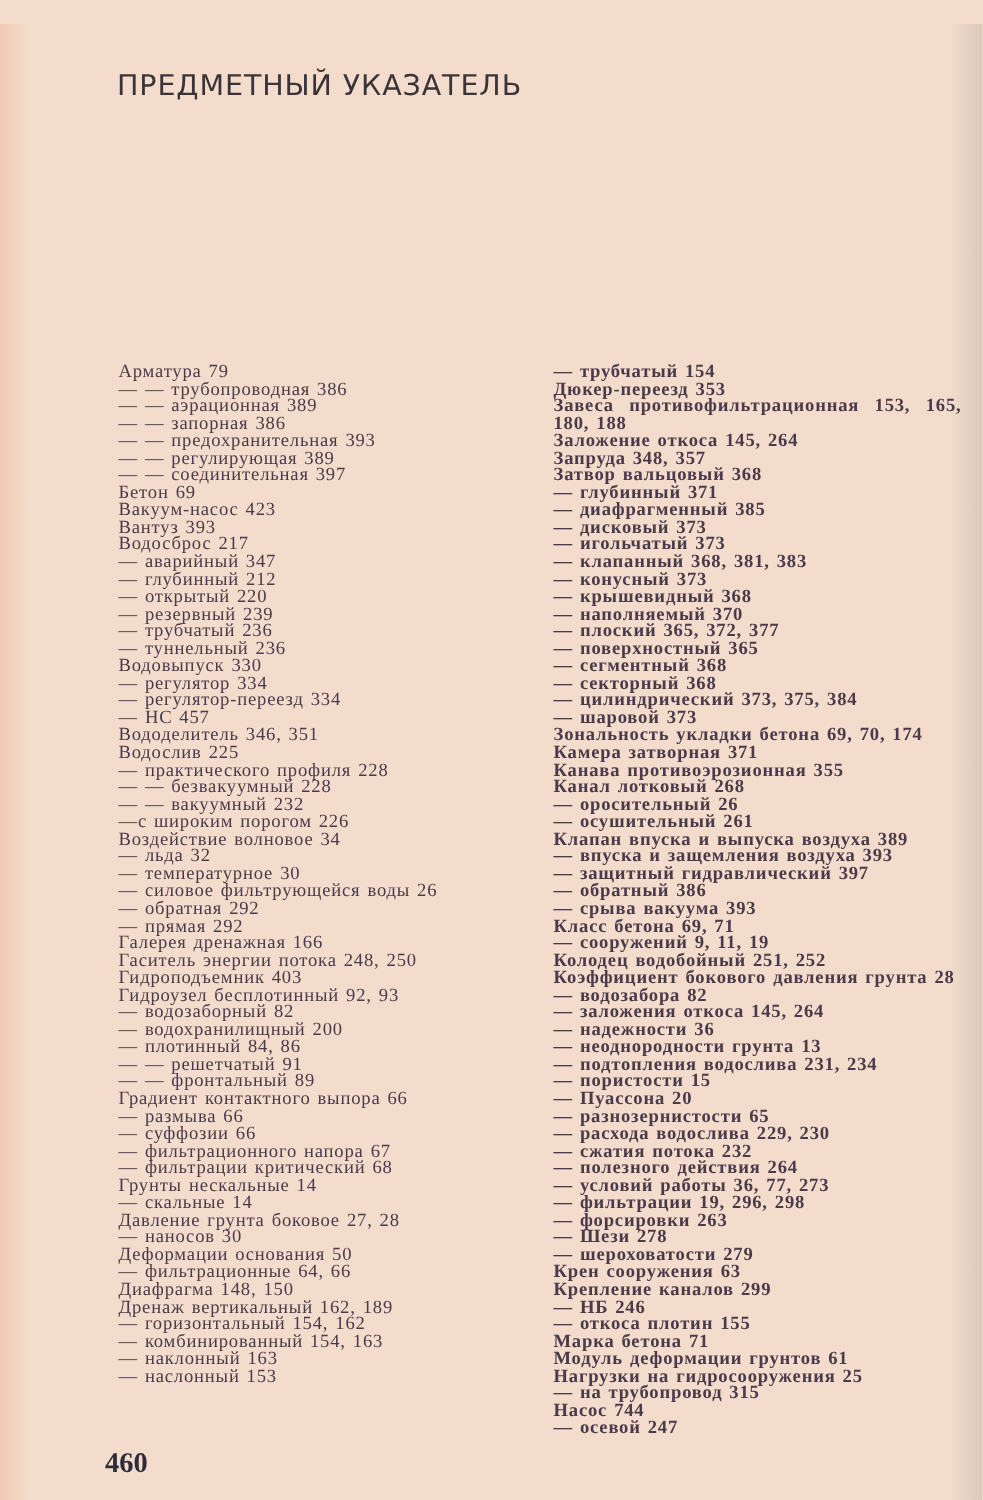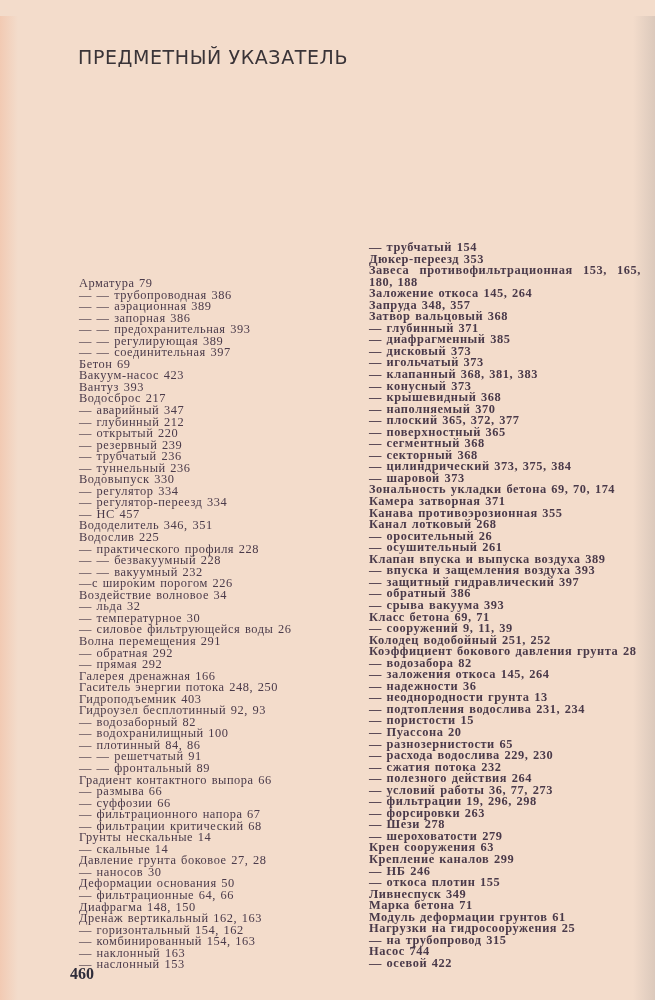--- a/index.html
+++ b/index.html
@@ -39,35 +39,35 @@
       position: absolute;
       top: 226px;
       margin: 0;
       padding: 0;
       list-style: none;
       font-size: 12.4px;
       line-height: 11.55px;
       letter-spacing: 0.55px;
       word-spacing: 1px;
     }
-    .col.left { left: 79px; width: 285px; margin-top: 36px; }
+    .col.left { left: 79px; width: 285px; }
     .col.right { left: 369px; width: 272px; font-weight: bold; }
     .col li {
       white-space: nowrap;
       margin: 0;
       padding: 0;
     }
     .col li.wrap { white-space: normal; text-align: justify; text-align-last: justify; word-spacing: 6px; }
     .pagenum {
       position: absolute;
       left: 70px;
       top: 949px;
       font-family: "Liberation Serif", serif;
       font-weight: bold;
-      font-size: 16px;
+      font-size: 19px;
       color: #2e2c3a;
     }
   </style>
 </head>
 <body>
 
 <div class="page">
   <h1 class="title">ПРЕДМЕТНЫЙ УКАЗАТЕЛЬ</h1>
 
   <ul class="col left" id="col-left">
@@ -95,45 +95,44 @@
       <li>Вододелитель 346, 351</li>
       <li>Водослив 225</li>
       <li>— практического профиля 228</li>
       <li>— — безвакуумный 228</li>
       <li>— — вакуумный 232</li>
       <li> —с широким порогом 226</li>
       <li>Воздействие волновое 34</li>
       <li>— льда 32</li>
       <li>— температурное 30</li>
       <li>— силовое фильтрующейся воды 26</li>
-      <li>Волна перемещения 291</li>
       <li>— обратная 292</li>
       <li>— прямая 292</li>
       <li>Галерея дренажная 166</li>
       <li>Гаситель энергии потока 248, 250</li>
       <li>Гидроподъемник 403</li>
       <li>Гидроузел бесплотинный 92, 93</li>
       <li>— водозаборный 82</li>
-      <li>— водохранилищный 100</li>
+      <li>— водохранилищный 200</li>
       <li>— плотинный 84, 86</li>
       <li>— — решетчатый 91</li>
       <li>— — фронтальный 89</li>
       <li>Градиент контактного выпора 66</li>
       <li>— размыва 66</li>
       <li>— суффозии 66</li>
       <li>— фильтрационного напора 67</li>
       <li>— фильтрации критический 68</li>
       <li>Грунты нескальные 14</li>
       <li>— скальные 14</li>
       <li>Давление грунта боковое 27, 28</li>
       <li>— наносов 30</li>
       <li>Деформации основания 50</li>
       <li>— фильтрационные 64, 66</li>
       <li>Диафрагма 148, 150</li>
-      <li>Дренаж вертикальный 162, 163</li>
+      <li>Дренаж вертикальный 162, 189</li>
       <li>— горизонтальный 154, 162</li>
       <li>— комбинированный 154, 163</li>
       <li>— наклонный 163</li>
       <li>— наслонный 153</li>
     </ul>
   <ul class="col right" id="col-right">
       <li>— трубчатый 154</li>
       <li>Дюкер-переезд 353</li>
       <li class="wrap">Завеса противофильтрационная 153, 165,</li>
       <li>180, 188</li>
@@ -159,21 +158,21 @@
       <li>Канава противоэрозионная 355</li>
       <li>Канал лотковый 268</li>
       <li>— оросительный 26</li>
       <li>— осушительный 261</li>
       <li>Клапан впуска и выпуска воздуха 389</li>
       <li>— впуска и защемления воздуха 393</li>
       <li>— защитный гидравлический 397</li>
       <li>— обратный 386</li>
       <li>— срыва вакуума 393</li>
       <li>Класс бетона 69, 71</li>
-      <li>— сооружений 9, 11, 39</li>
+      <li>— сооружений 9, 11, 19</li>
       <li>Колодец водобойный 251, 252</li>
       <li>Коэффициент бокового давления грунта 28</li>
       <li>— водозабора 82</li>
       <li>— заложения откоса 145, 264</li>
       <li>— надежности 36</li>
       <li>— неоднородности грунта 13</li>
       <li>— подтопления водослива 231, 234</li>
       <li>— пористости 15</li>
       <li>— Пуассона 20</li>
       <li>— разнозернистости 65</li>
@@ -182,23 +181,22 @@
       <li>— полезного действия 264</li>
       <li>— условий работы 36, 77, 273</li>
       <li>— фильтрации 19, 296, 298</li>
       <li>— форсировки 263</li>
       <li>— Шези 278</li>
       <li>— шероховатости 279</li>
       <li>Крен сооружения 63</li>
       <li>Крепление каналов 299</li>
       <li>— НБ 246</li>
       <li>— откоса плотин 155</li>
-      <li>Ливнеспуск 349</li>
       <li>Марка бетона 71</li>
       <li>Модуль деформации грунтов 61</li>
       <li>Нагрузки на гидросооружения 25</li>
       <li>— на трубопровод 315</li>
       <li>Насос 744</li>
-      <li>— осевой 422</li>
+      <li>— осевой 247</li>
     </ul>
 
   <div class="pagenum">460</div>
 </div>
 
 </body></html>

